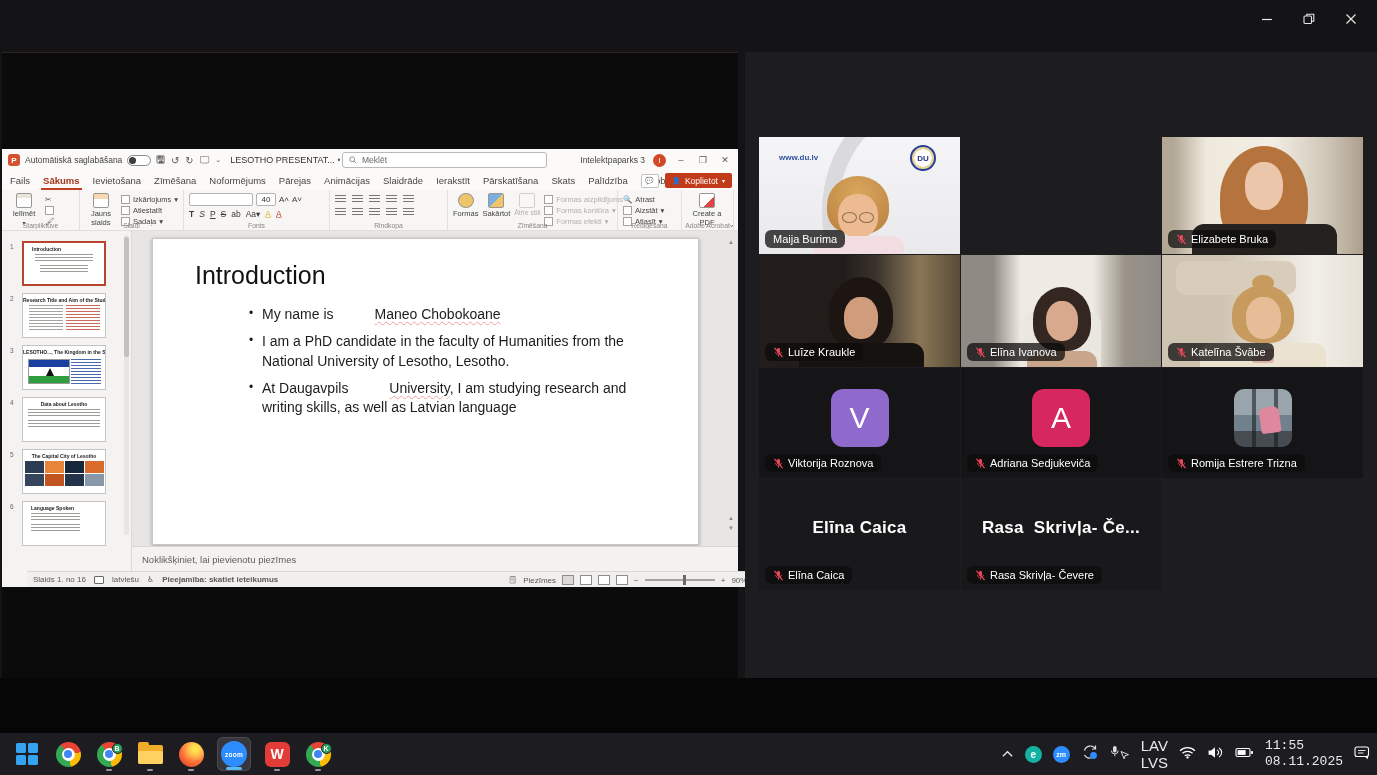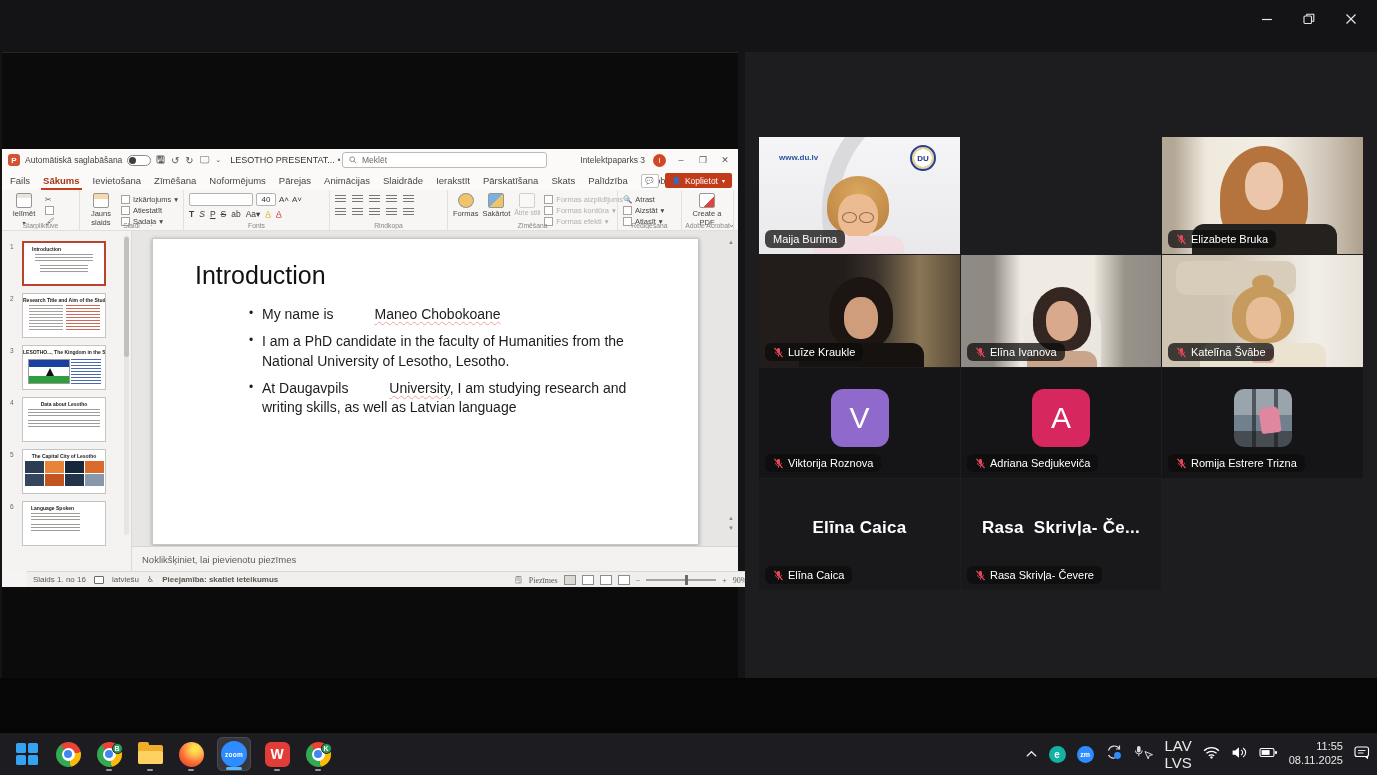--- a/index.html
+++ b/index.html
@@ -86,21 +86,21 @@
   .slide-title { position:absolute; left:42px; top:22px; font-size:25px; color:#111; font-weight:400; }
   .slide-bullets { position:absolute; left:96px; top:66px; width:392px; list-style:none; }
   .slide-bullets li { position:relative; font-size:14px; color:#1c1c1c; line-height:1.38; margin-bottom:8px; padding-left:13px; }
   .slide-bullets li::before { content:"•"; position:absolute; left:0; top:0; font-size:12px; }
   .sp { text-decoration:underline wavy #f0a0a0 1px; text-underline-offset:2px;padding-left:37px; }
   .v-scroll { position:absolute; right:2px; top:7px; width:10px; height:307px; }
   .v-scroll .ar { position:absolute; left:0; width:10px; height:9px; font-size:6px; color:#8b8885; text-align:center; line-height:9px; }
 
   .notes-bar { position:absolute; left:130px; top:315px; width:606px; height:25px; background:#f3f2f1; border-top:1px solid #d8d6d4; display:flex; align-items:center; padding-left:10px; font-size:9.5px; color:#5f5c58; }
   .ppt-status { position:absolute; left:0; top:340px; width:100%; height:16px; background:#f0efee; border-top:1px solid #dad8d6; display:flex; align-items:center; font-size:8px; color:#5b5853; padding:0 6px; gap:8px;margin-left:25px; }
-  .st-right { position:absolute; right:4px; top:0; height:16px; display:flex; align-items:center; gap:6px;font-family:Liberation Serif, serif; }
+  .st-right { position:absolute; right:4px; top:0; height:16px; display:flex; align-items:center; gap:6px; }
   .view-ic { width:12px; height:10px; border:1px solid #8f8d8a; background:#fff; }
   .view-ic.act { background:#dcdad7; }
   .zoom-slider { position:relative; width:70px; height:2px; background:#a5a3a0; }
   .zoom-slider::before { content:""; position:absolute; left:55%; top:-4px; width:3px; height:10px; background:#6b6966; }
   .book-ic { width:10px; height:8px; border:1px solid #6b6966; border-radius:1px; background:linear-gradient(90deg,#fff 48%,#6b6966 48% 52%,#fff 52%); }
   .acc-ic { font-size:8px; }
 
   
   .video-panel { position:absolute; left:745px; top:52px; width:632px; height:626px; background:#1d1d20; }
   .tile { position:absolute; overflow:hidden; background:#17171a; }
@@ -180,21 +180,21 @@
   .firefox { width:25px; height:25px; border-radius:50%; background:radial-gradient(circle at 65% 28%,#ffe14d 0 12%,#ffb84d 30%,#ff7139 55%,#e8552d 75%,#b5326a 100%); }
   .zoom-ic { width:26px; height:26px; border-radius:50%; background:#2d8cff; color:#fff; font-size:6.5px; font-weight:bold; display:flex; align-items:center; justify-content:center; letter-spacing:.3px; }
   .tb-item.zoom-active { background:#36363c; border-radius:6px; box-shadow:inset 0 0 0 1px #4a4a52; width:34px; height:34px; }
   .wps { width:25px; height:25px; border-radius:6px; background:#e23c39; color:#fff; font-size:14px; font-weight:bold; display:flex; align-items:center; justify-content:center; }
 
   .tb-tray { position:absolute; right:6px; top:0; height:42px; display:flex; align-items:center; gap:11px; color:#e8e8e8; }
   .tray-circle { width:17px; height:17px; border-radius:50%; display:flex; align-items:center; justify-content:center; color:#fff; font-weight:bold; }
   .eset { background:#13b2a2; font-size:10px; }
   .zm { background:#2d8cff; font-size:7px; }
   .lang { font-size:15px; line-height:1.15; text-align:right; }
-  .clock { font-size:11px; line-height:1.25; text-align:right; }
+  .clock { font-size:13px; line-height:1.25; text-align:left;font-family:Liberation Mono, monospace; }
 </style>
 </head>
 <body>
 
 <div class="screen">
 
   <div class="zoom-app">
 
     <div class="win-controls">
       <div class="wc">

